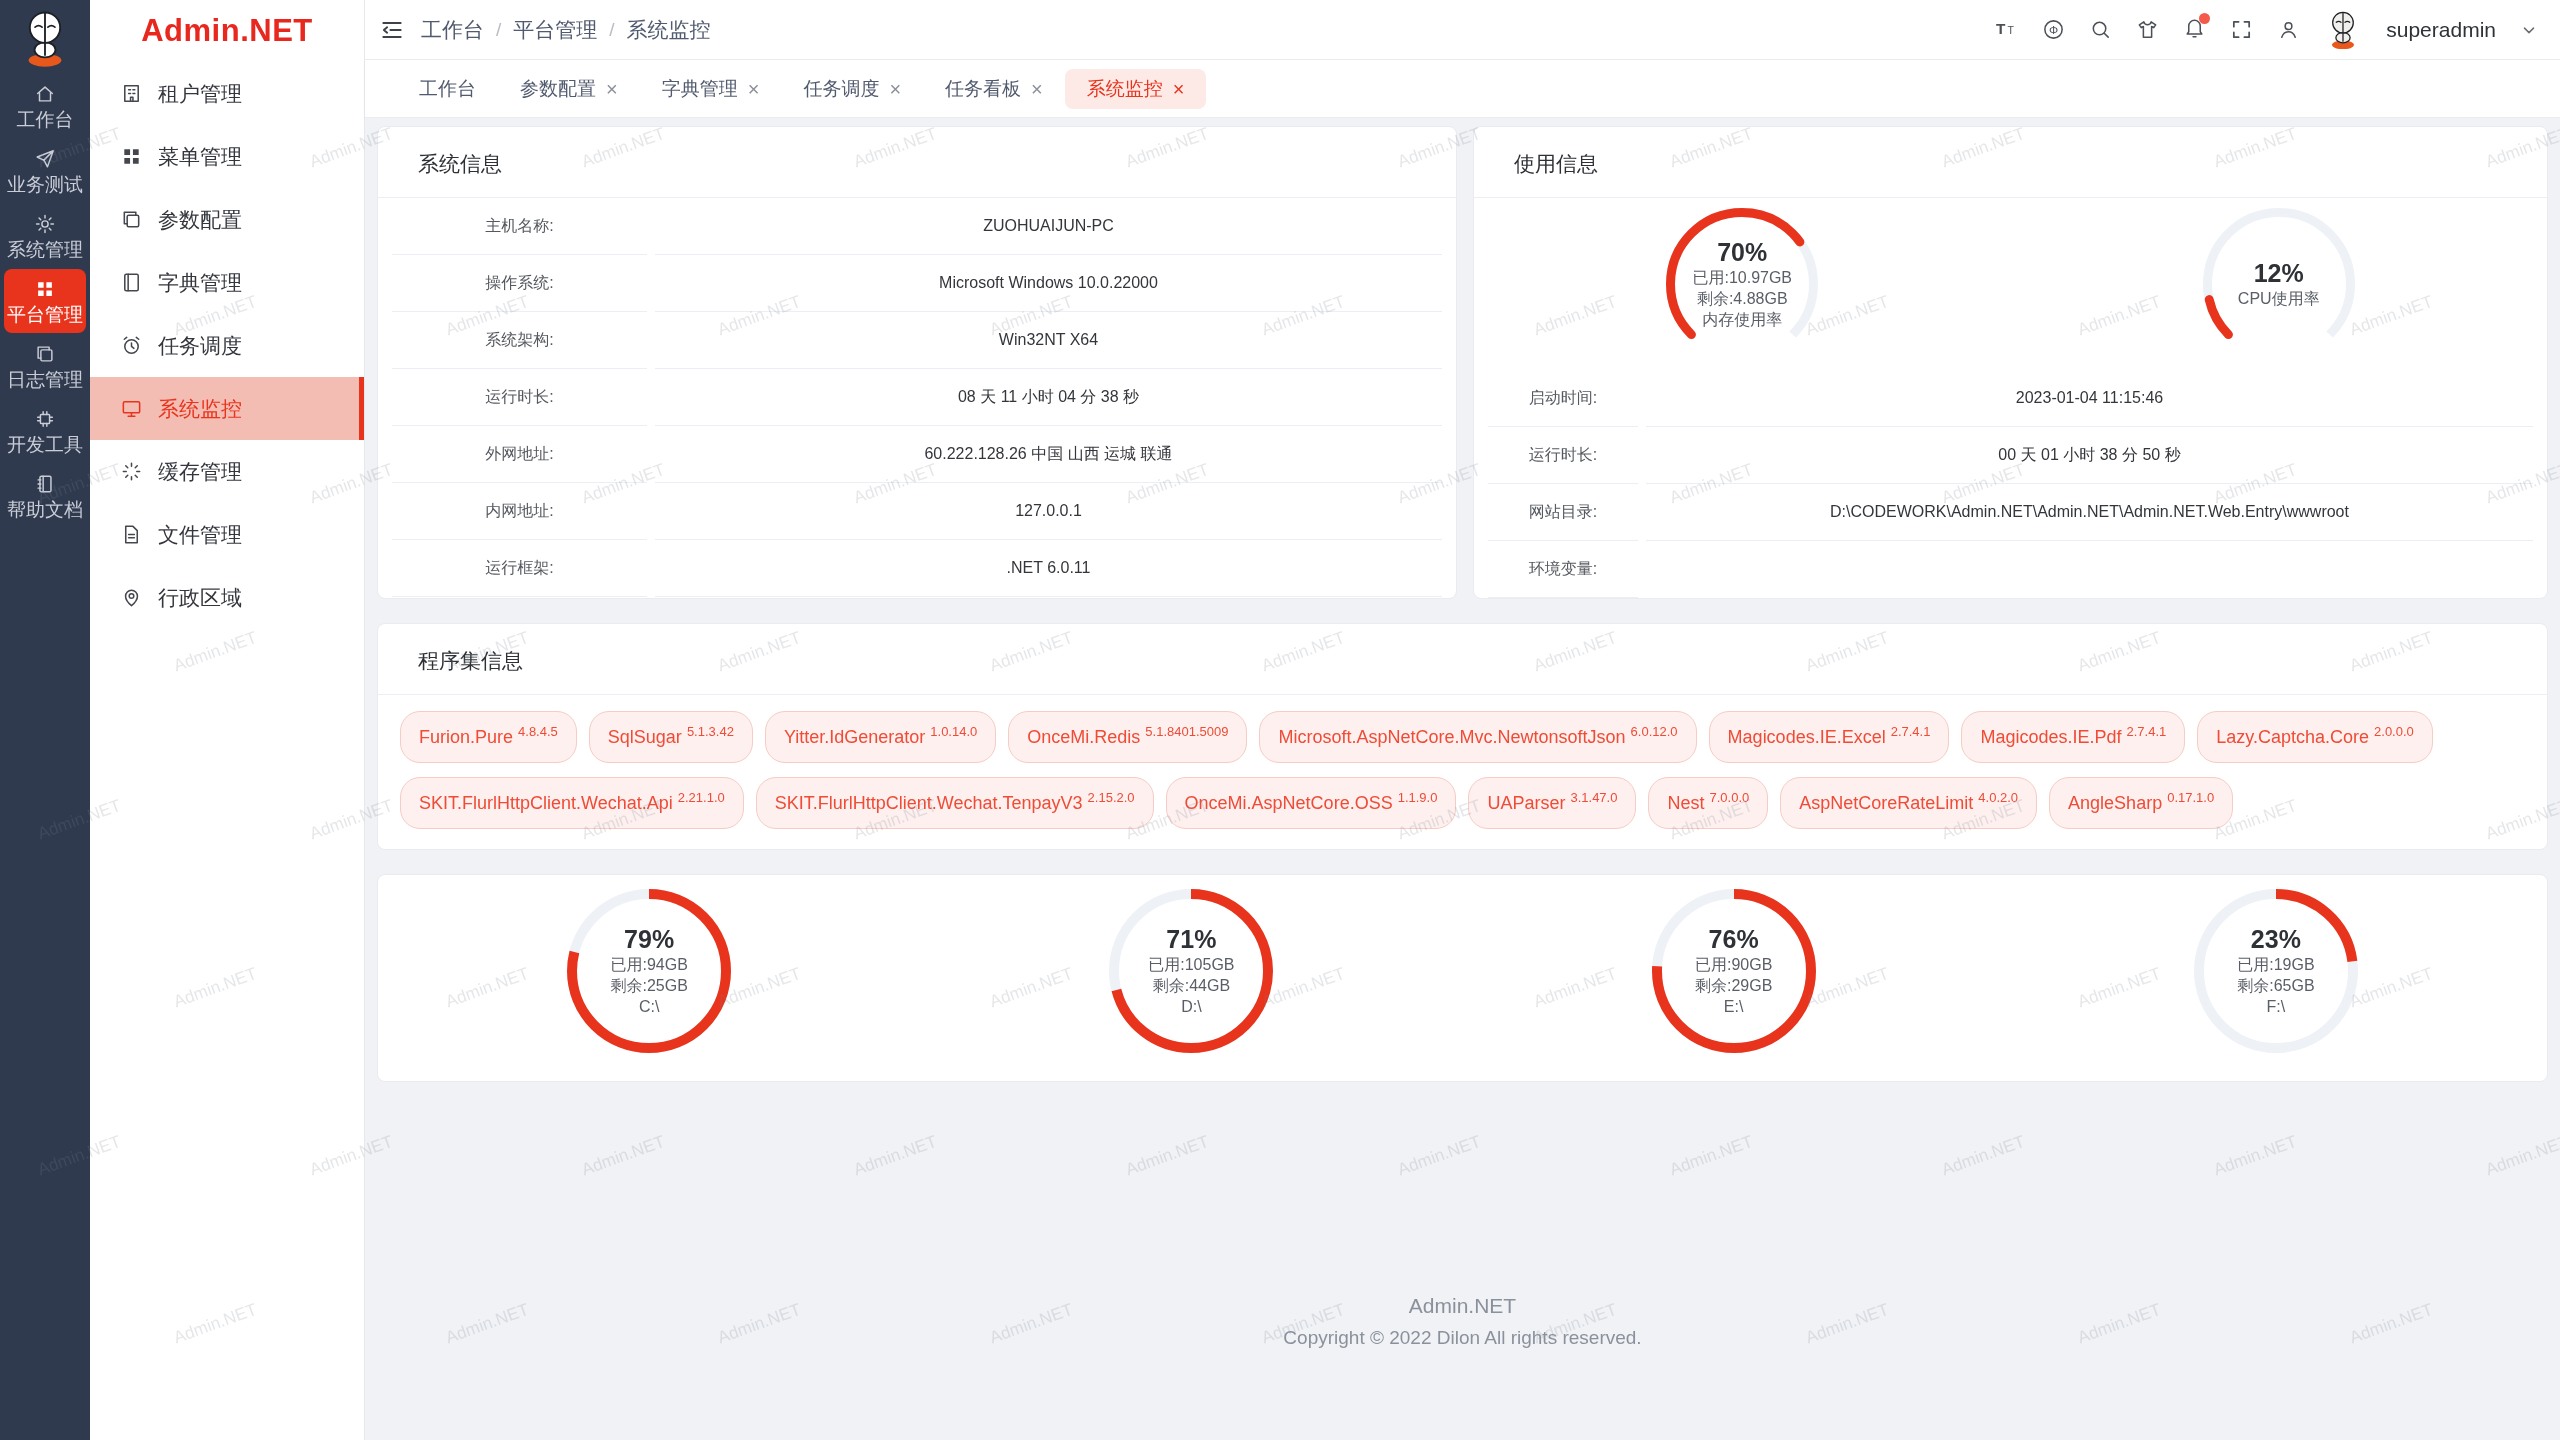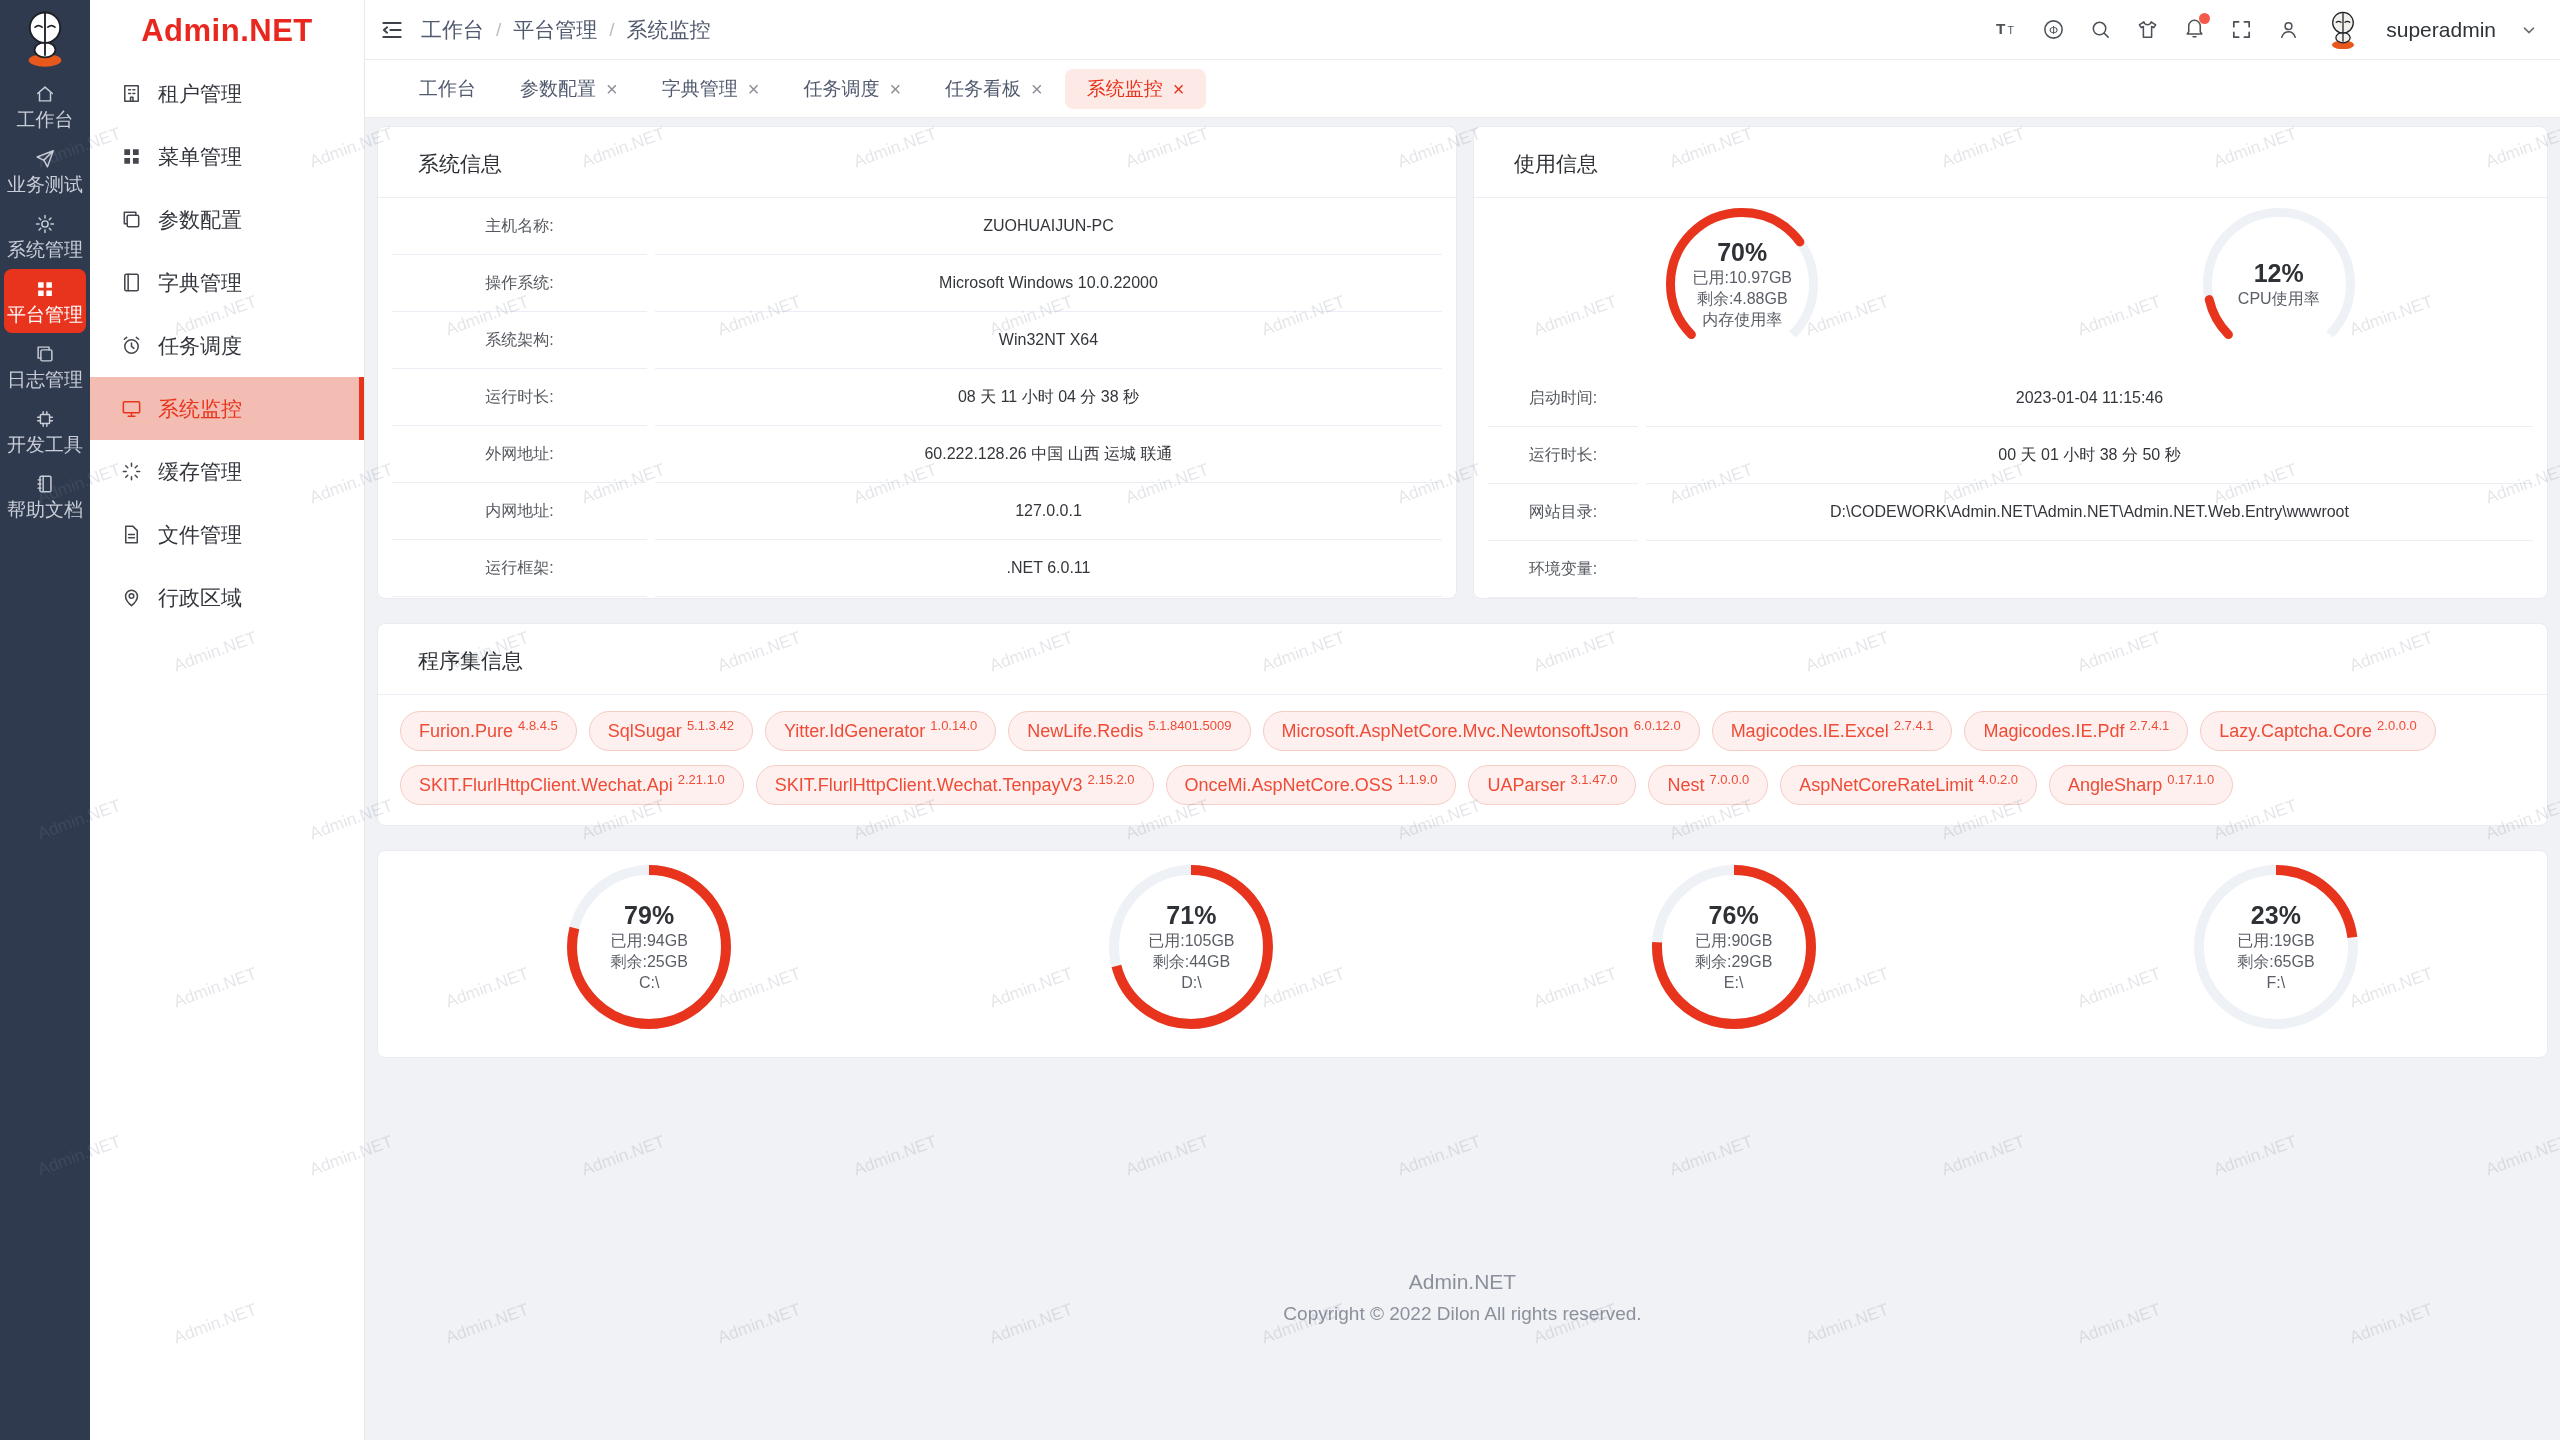--- a/index.html
+++ b/index.html
@@ -67,21 +67,21 @@
   .gauges { height:172px; display:flex; justify-content:space-around; align-items:center; }
   .donut { position:relative; }
   .donut svg { display:block; }
   .donut-text { position:absolute; inset:0; display:flex; flex-direction:column; align-items:center; justify-content:center; gap:5px; }
   .donut-pct { font-size:25px; font-weight:bold; color:#2e3136; line-height:1; }
   .donut-line { font-size:16px; color:#5a5e66; line-height:1; }
   .disks { padding:14px 0 28px; display:flex; justify-content:space-around; align-items:center; }
 
   
   .tags { padding:16px 22px 20px; display:flex; flex-wrap:wrap; gap:14px 12px; }
-  .tag { display:inline-flex; align-items:center; height:40px; padding:0 18px; background:#fdf0ee; border:1px solid #f6ccc4; border-radius:20px; color:#ef4b36; font-size:18px; cursor:default; white-space:nowrap; }
+  .tag { display:inline-flex; align-items:center; height:52px; padding:0 18px; background:#fdf0ee; border:1px solid #f6ccc4; border-radius:20px; color:#ef4b36; font-size:18px; cursor:default; white-space:nowrap; }
   .tag-ver { font-size:13px; margin-left:5px; position:relative; top:-6px; }
 
   
   .footer { margin-top:212px; text-align:center; color:#8b919c; }
   .footer-line1 { font-size:21px; margin-bottom:9px; }
   .footer-line2 { font-size:19px; }
 
   
   #watermark { position:fixed; inset:0; pointer-events:none; z-index:99; overflow:hidden; }
   #watermark span { position:absolute; font-size:17px; color:#7b8494; opacity:0.20; transform:rotate(-20deg); white-space:nowrap; }
@@ -398,21 +398,21 @@
             </span>
             <span class="tag">
               <span>SqlSugar</span>
               <span class="tag-ver">5.1.3.42</span>
             </span>
             <span class="tag">
               <span>Yitter.IdGenerator</span>
               <span class="tag-ver">1.0.14.0</span>
             </span>
             <span class="tag">
-              <span>NewLife.Redis</span>
+              <span>OnceMi.Redis</span>
               <span class="tag-ver">5.1.8401.5009</span>
             </span>
             <span class="tag">
               <span>Microsoft.AspNetCore.Mvc.NewtonsoftJson</span>
               <span class="tag-ver">6.0.12.0</span>
             </span>
             <span class="tag">
               <span>Magicodes.IE.Excel</span>
               <span class="tag-ver">2.7.4.1</span>
             </span>

